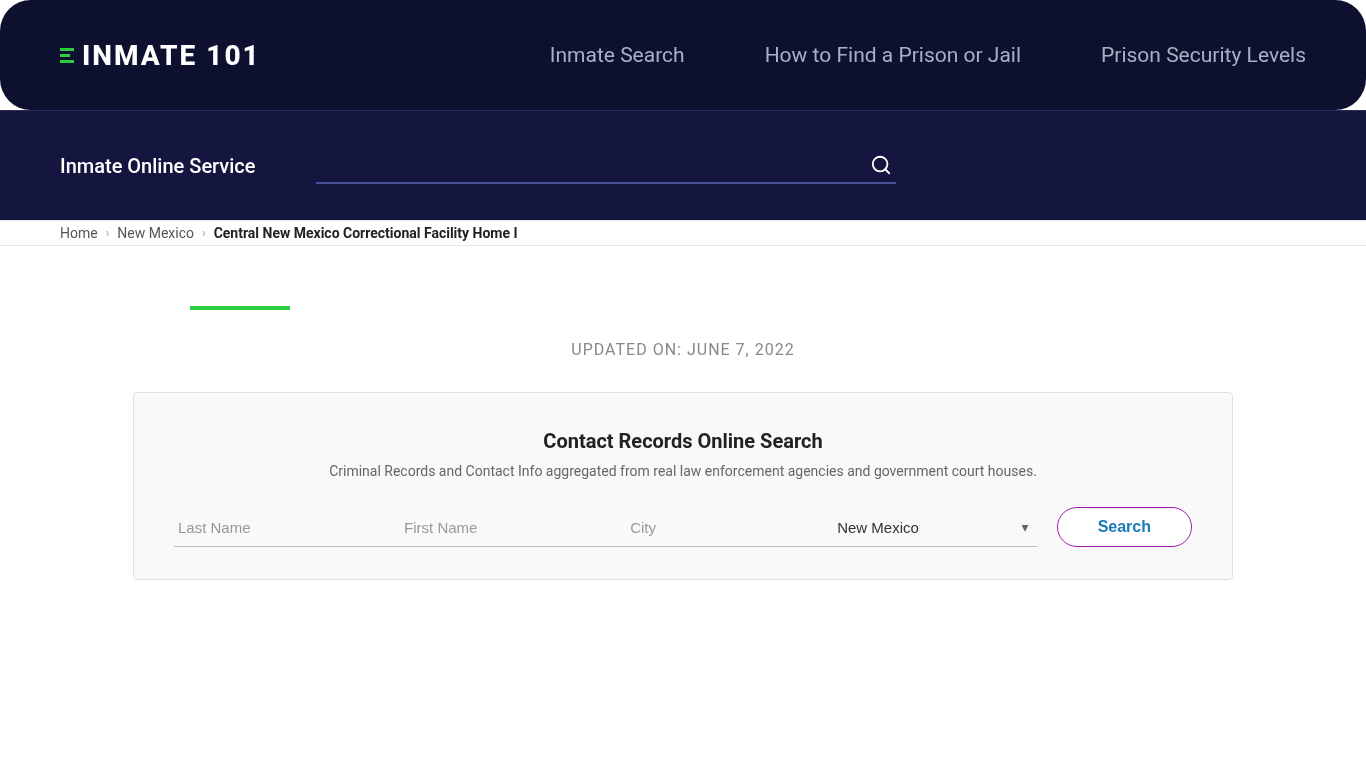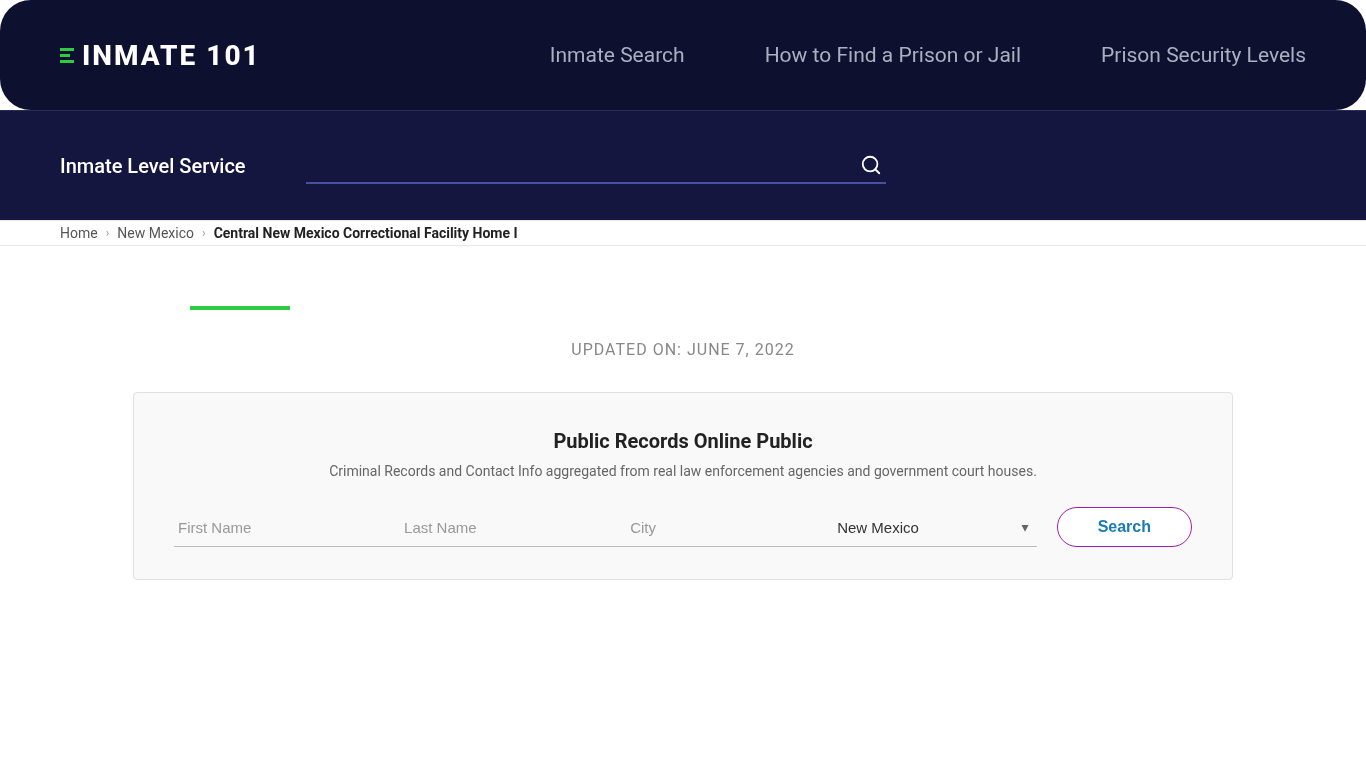--- a/index.html
+++ b/index.html
@@ -300,21 +300,21 @@
   </div>
 
   <div class="nav-links">
     <a class="nav-link" href="#">Inmate Search</a>
     <a class="nav-link" href="#">How to Find a Prison or Jail</a>
     <a class="nav-link" href="#">Prison Security Levels</a>
   </div>
 </nav>
 
 <section class="search-section">
-  <span class="search-label">Inmate Level Service</span>
+  <span class="search-label">Inmate Online Service</span>
   <div class="search-input-wrapper">
     <input class="search-input" type="text" placeholder="" style="">
     <button class="search-icon-btn">
       <svg width="22" height="22" viewBox="0 0 24 24" fill="none" stroke="currentColor" stroke-width="2" stroke-linecap="round" stroke-linejoin="round">
         <circle cx="11" cy="11" r="8"></circle>
         <line x1="21" y1="21" x2="16.65" y2="16.65"></line>
       </svg>
     </button>
   </div>
 </section>
@@ -329,30 +329,30 @@
     <span class="breadcrumb-separator">›</span>
     <span class="breadcrumb-current">Central New Mexico Correctional Facility Home I</span>
   </nav>
 </div>
 
 <main class="main-content">
   <span class="title-underline"></span>
   <p class="updated-text">UPDATED ON: JUNE 7, 2022</p>
 
   <div class="records-search-box">
-    <h2 class="records-title">Public Records Online Public</h2>
+    <h2 class="records-title">Contact Records Online Search</h2>
     <p class="records-subtitle">Criminal Records and Contact Info aggregated from real law enforcement agencies and government court houses.</p>
 
     <div class="records-form">
       <div class="form-field">
+        <input class="form-input" type="text" placeholder="Last Name" style="">
+      </div>
+
+      <div class="form-field">
         <input class="form-input" type="text" placeholder="First Name" style="">
-      </div>
-
-      <div class="form-field">
-        <input class="form-input" type="text" placeholder="Last Name" style="">
       </div>
 
       <div class="form-field form-field-city">
         <input class="form-input" type="text" placeholder="City" style="">
       </div>
 
       <div class="form-field form-field-state">
         <div class="state-wrapper">
           <select class="state-select">
             <option>New Mexico</option>

